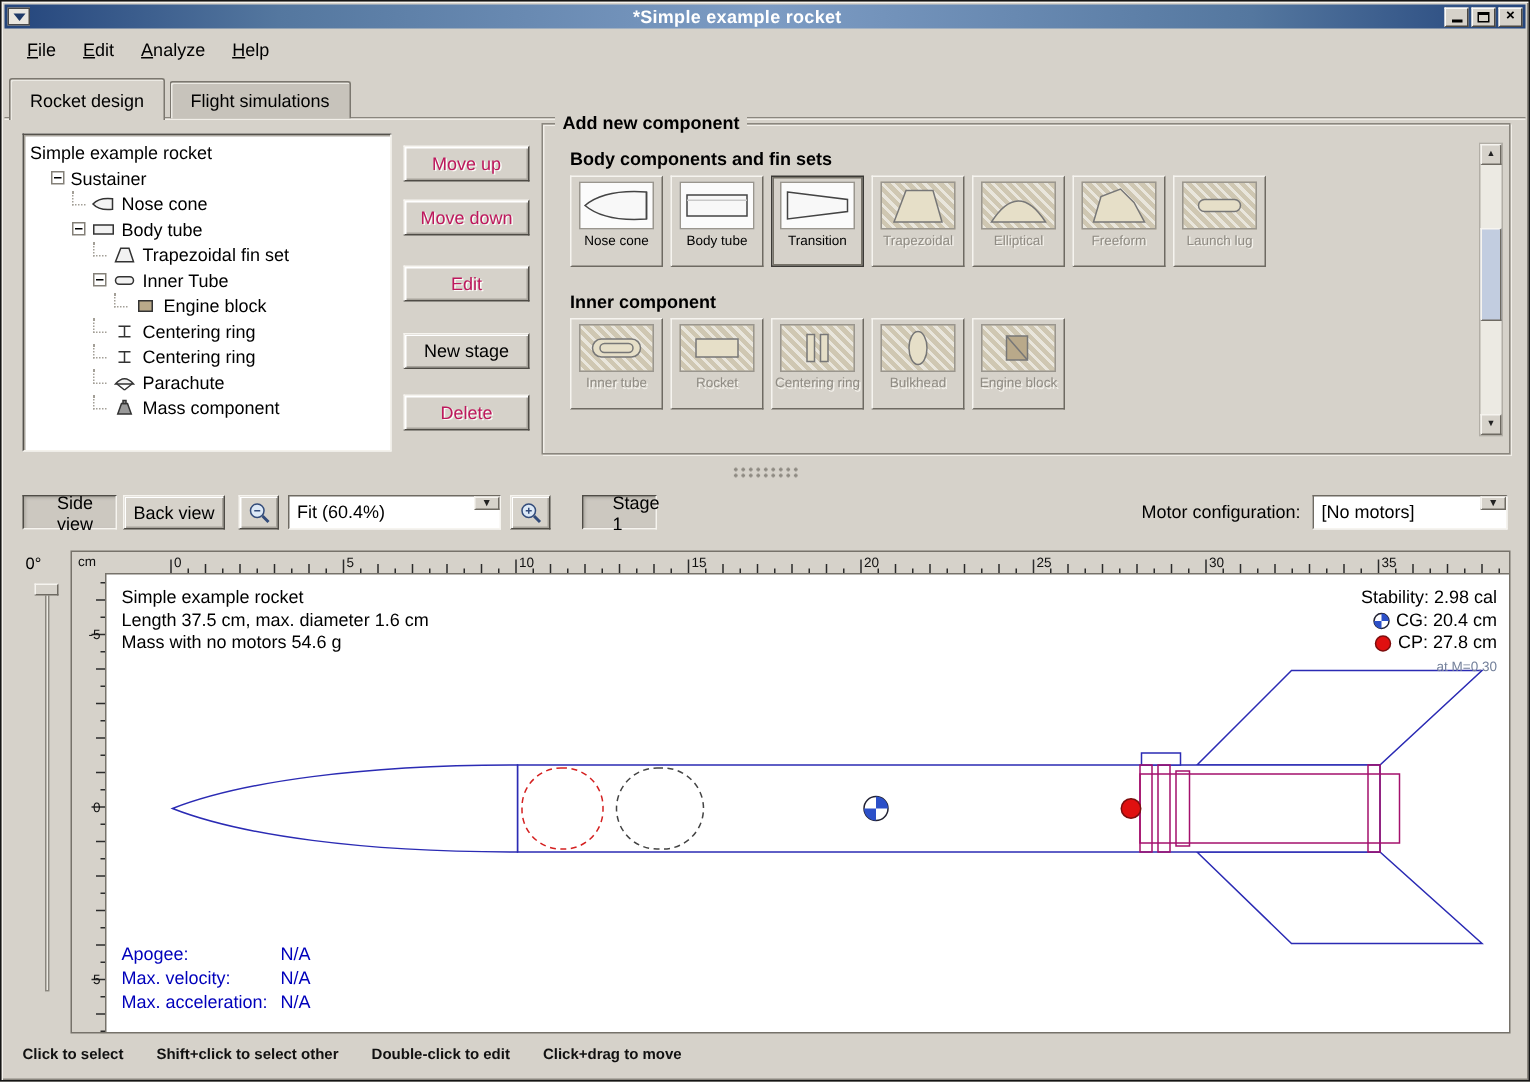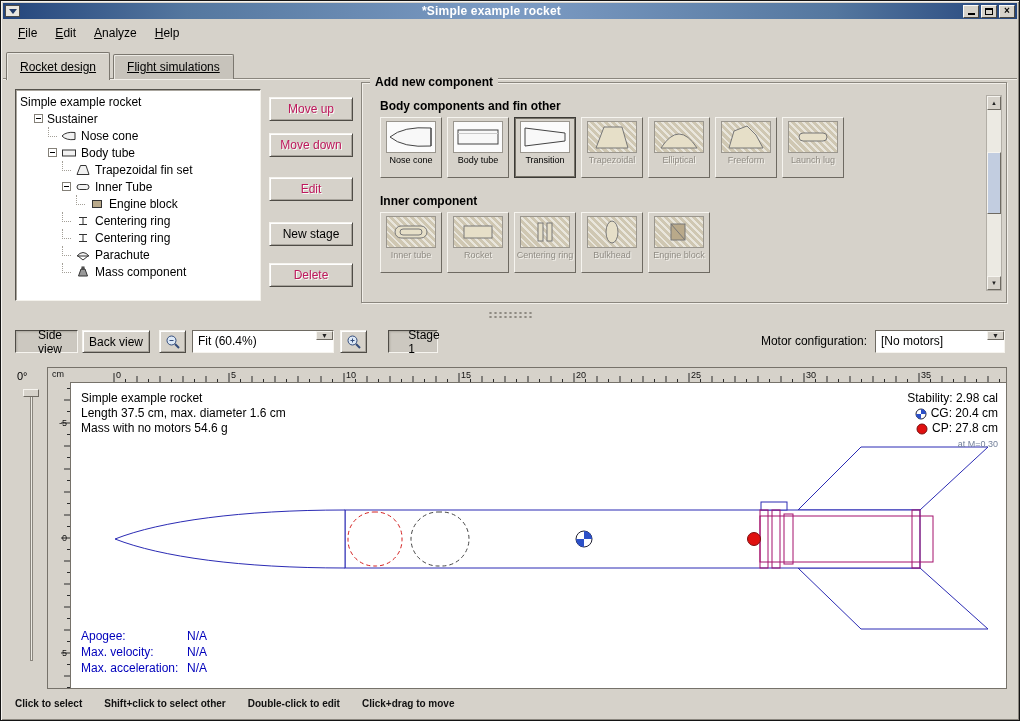--- a/index.html
+++ b/index.html
@@ -22,21 +22,21 @@
   .g-max { width:8px; height:7px; border:1px solid #000; border-top-width:2px; }
   .g-close { font-size:10px; line-height:10px; font-weight:bold; color:#000; }
 
   
   .menubar { position:absolute; left:2px; top:19px; right:2px; height:25px; display:flex; align-items:center; padding-left:6px; }
   .menu-item { padding:4px 9px; font-size:12px; color:#000; }
 
   
   .tabs { position:absolute; left:5px; top:49px; height:29px; display:flex; align-items:flex-end; z-index:3; }
   .tab { border:1px solid #7b776f; border-bottom:none; background:#c7c3bb; padding:5px 13px 5px; font-size:12px;
-         margin-right:3px; box-shadow: inset 1px 1px 0 #eceae4; border-radius:2px 2px 0 0;text-decoration:underline; }
+         margin-right:3px; box-shadow: inset 1px 1px 0 #eceae4; border-radius:2px 2px 0 0; }
   .tab.active { background:#d6d2ca; position:relative; top:1px; padding-top:7px; padding-bottom:6px; }
   .content-line { position:absolute; left:2px; top:77px; right:2px; height:2px;
                   border-top:1px solid #8a867e; border-bottom:1px solid #f2efe9; }
 
   
   .b3d { background:#d6d2ca; border:1px solid; border-color:#f6f4ef #4f4c46 #4f4c46 #f6f4ef;
          box-shadow: inset 1px 1px 0 #fff, inset -1px -1px 0 #a8a49c;
          font-size:12px; display:flex; align-items:center; justify-content:center; color:#000; cursor:default; }
   .b3d.pressed { border-color:#4f4c46 #f6f4ef #f6f4ef #4f4c46; box-shadow: inset 1px 1px 2px #aaa69e; background:#ccc8c0;padding-left:22px; }
   .b3d.disabled { color:#be185d; text-shadow:1px 1px 0 #fbfaf7; }
@@ -261,21 +261,21 @@
 
   <div class="b3d action-btn disabled" style="top:96px">Move up</div>
   <div class="b3d action-btn disabled" style="top:132px">Move down</div>
   <div class="b3d action-btn disabled" style="top:176px">Edit</div>
   <div class="b3d action-btn" style="top:221px">New stage</div>
   <div class="b3d action-btn disabled" style="top:262px">Delete</div>
 
   <div class="groupbox">
     <div class="groupbox-title">Add new component</div>
     <div>
-        <div class="section-label">Body components and fin other</div>
+        <div class="section-label">Body components and fin sets</div>
         <div class="comp-row">
           <div class="comp-btn">
             <span class="comp-icon">
               <svg width="48" height="30" viewBox="0 0 48 30">
                 <path d="M3,15 Q16,4 44,6 L44,24 Q16,26 3,15 Z" fill="#f8f8f8" stroke="#444"></path>
                 <line x1="44" y1="6" x2="44" y2="24" stroke="#444"></line>
               </svg>
             </span>
             <span class="comp-label">Nose cone</span>
           </div>

